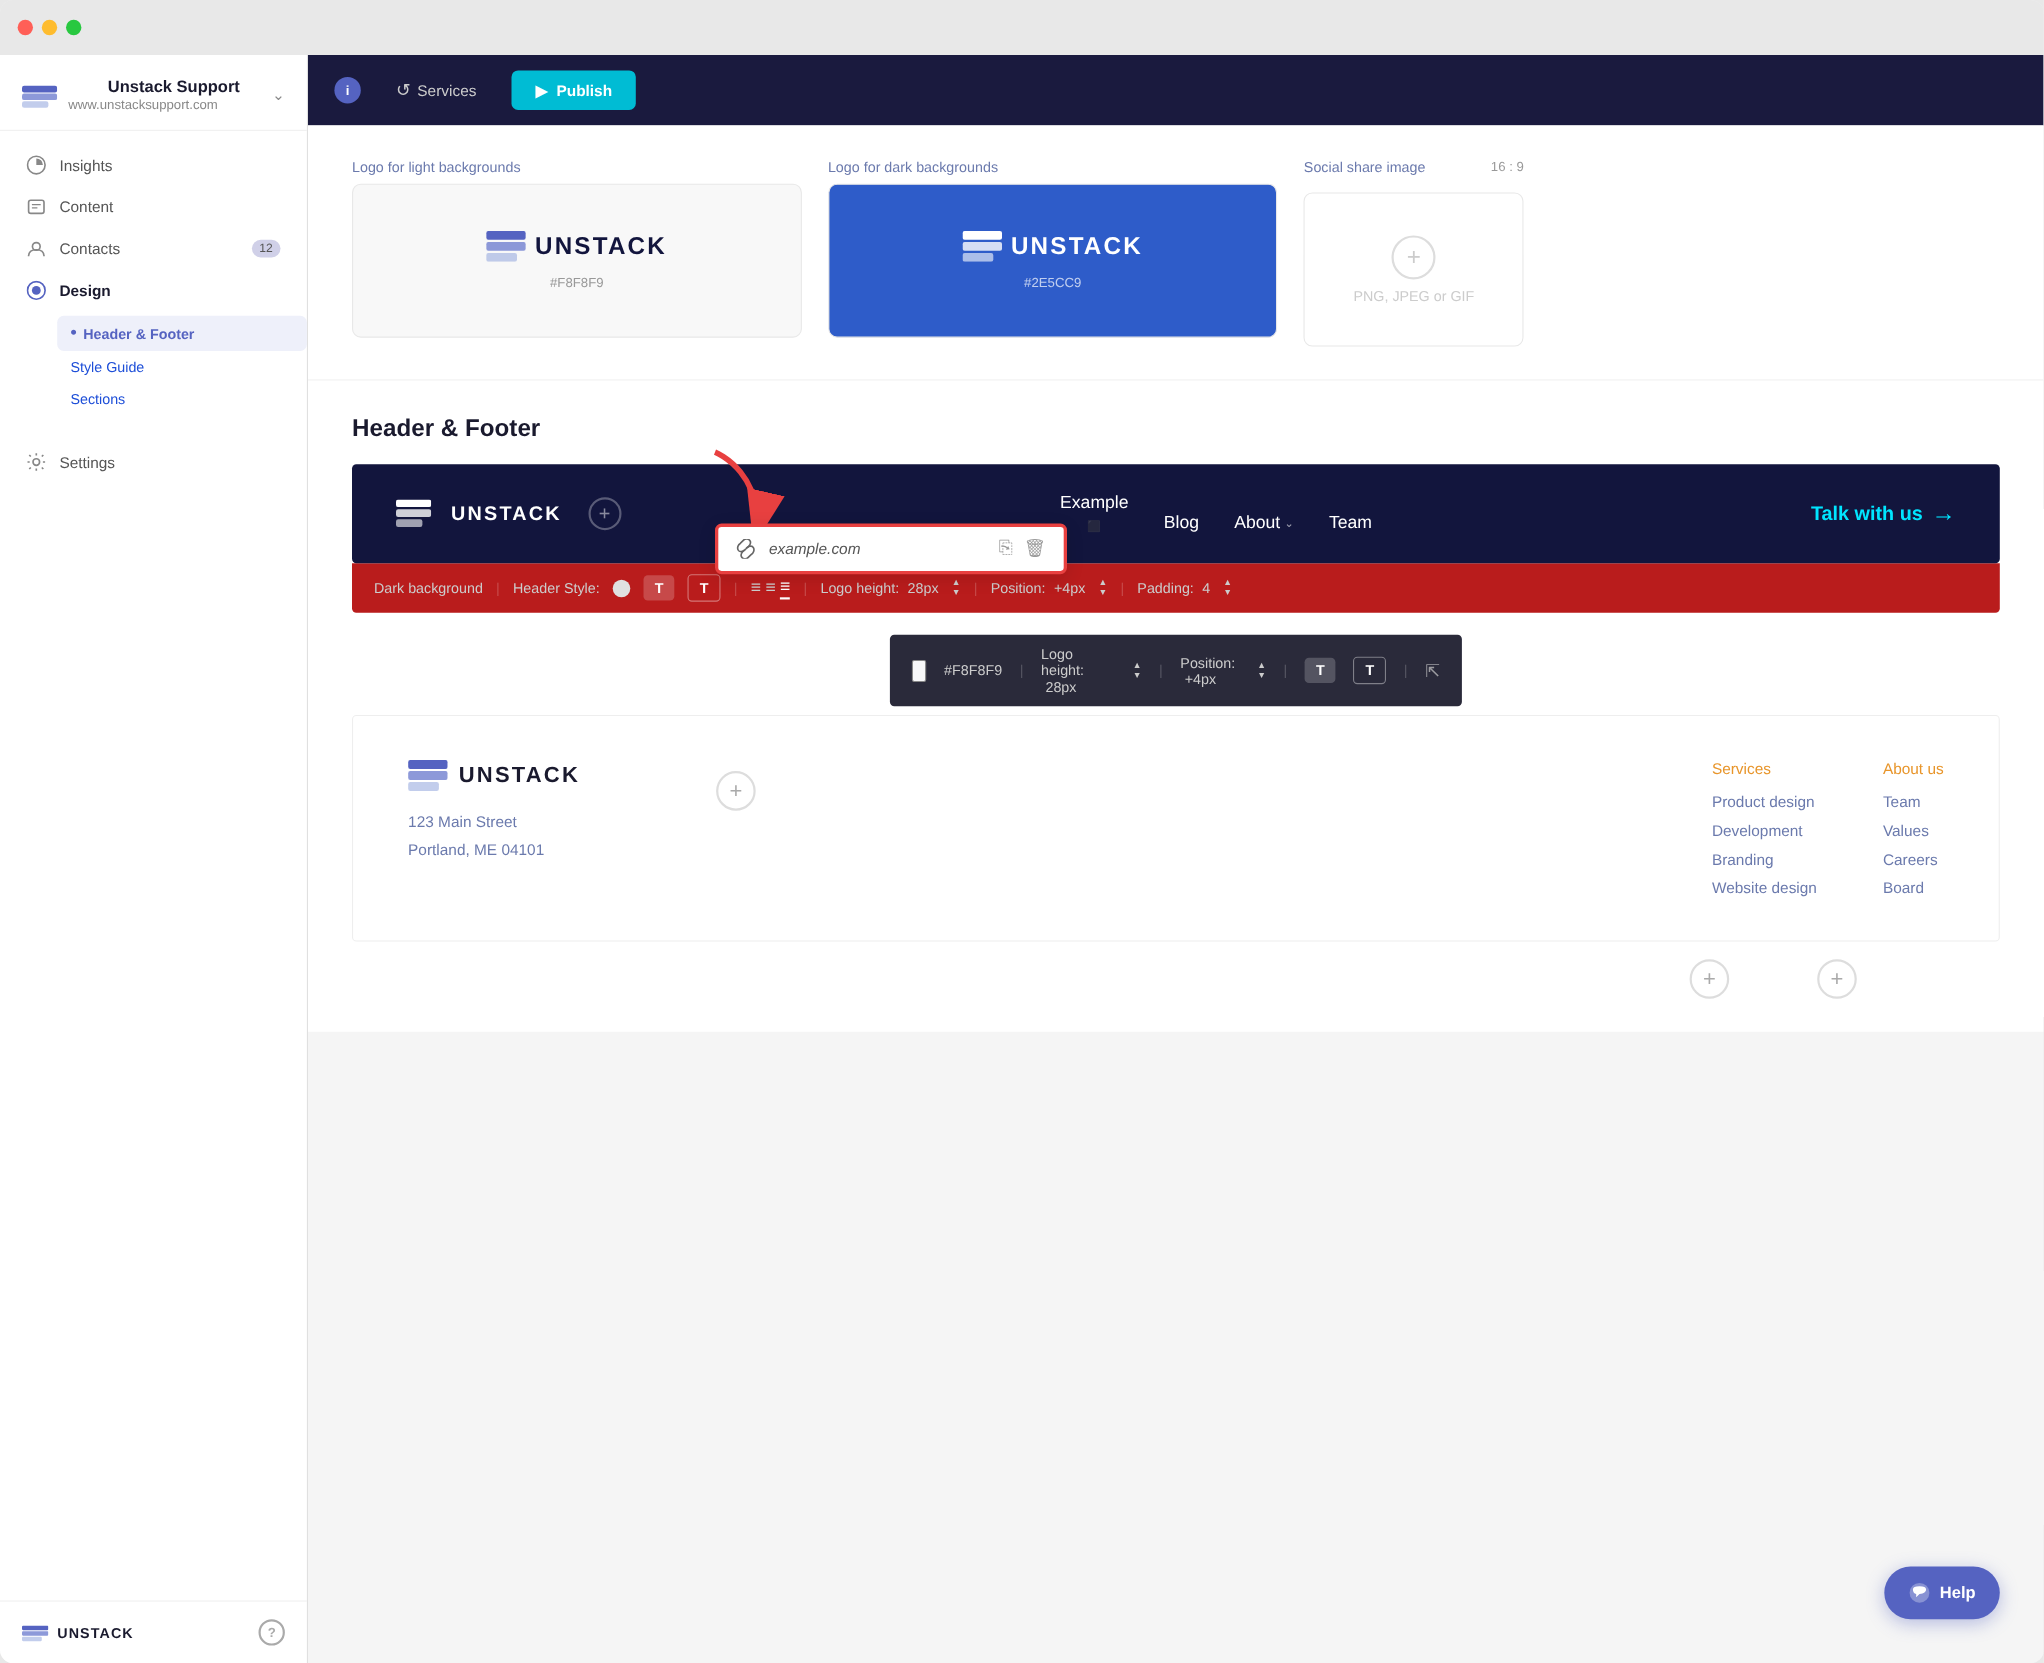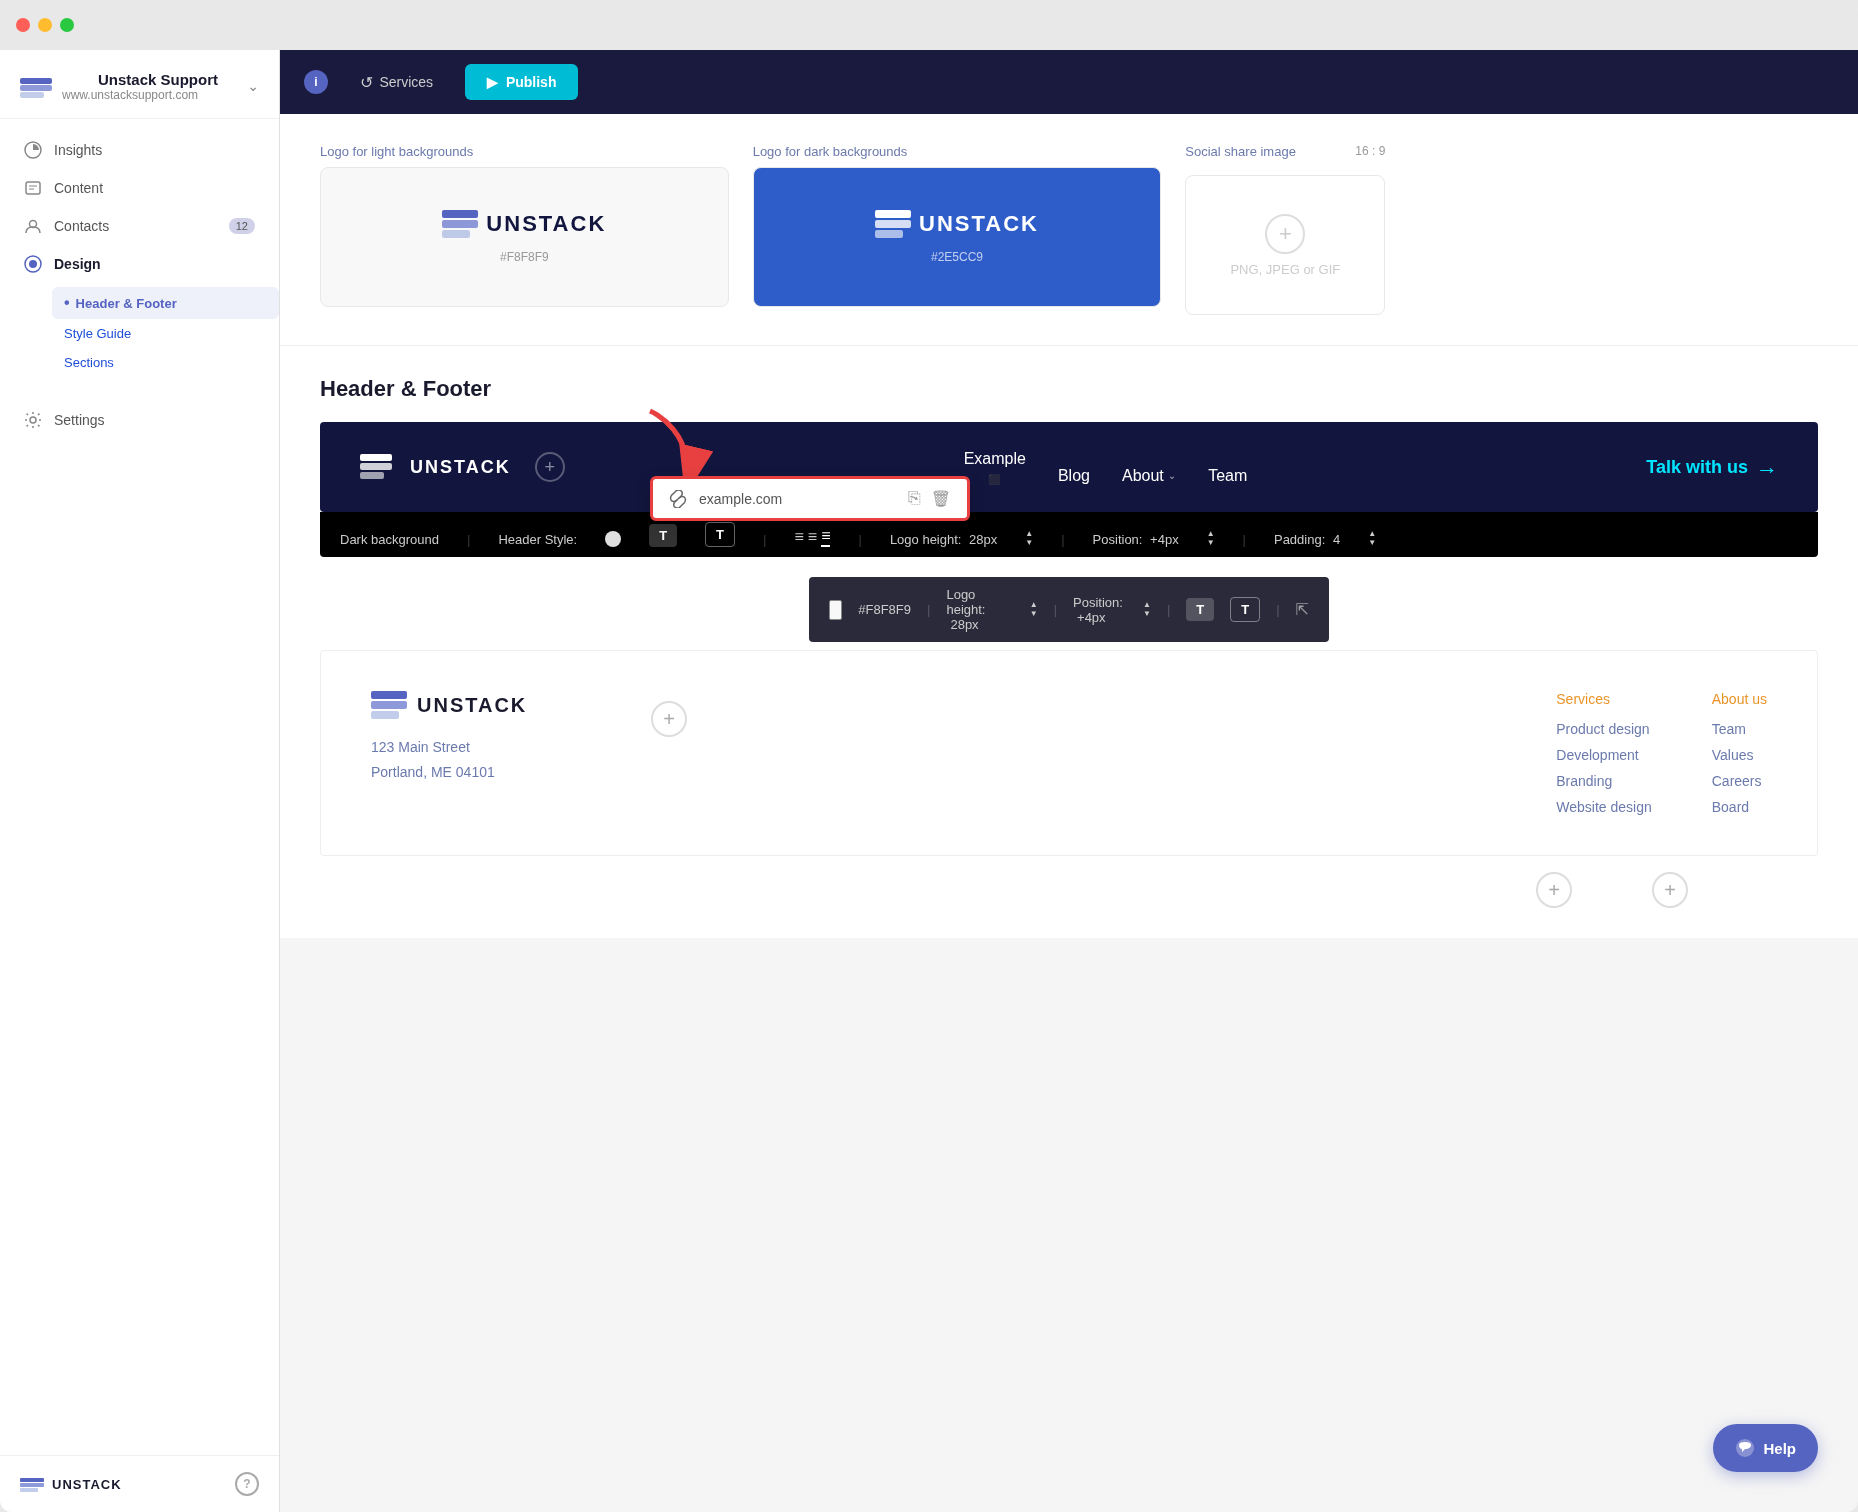--- a/index.html
+++ b/index.html
@@ -259,21 +259,21 @@
             </defs>
             <path d="M 30 10 C 30 10 80 30 65 95" stroke="#e84040" stroke-width="5" fill="none" marker-end="url(#arrowhead)"></path>
           </svg>
         </div>
 
         <div class="url-bar" style="position:absolute; top:130px; left:370px; z-index:20; background:white; border:3px solid #e84040; border-radius:6px; padding:10px 16px; display:flex; align-items:center; gap:12px; box-shadow:0 4px 16px rgba(0,0,0,0.12); min-width:320px;">
           <svg width="18" height="18" viewBox="0 0 18 18" style="color:#666;">
             <path d="M8 10 C6 12 3 12 2 10 C1 8 2 5 4 4 L7 1 C9 -1 12 0 13 2 C14 4 12 7 10 8 L9 9" stroke="#666" stroke-width="1.5" fill="none"></path>
             <path d="M10 8 C12 6 15 6 16 8 C17 10 16 13 14 14 L11 17 C9 19 6 18 5 16 C4 14 6 11 8 10 L9 9" stroke="#666" stroke-width="1.5" fill="none"></path>
           </svg>
-          <span class="url-bar-text" style="flex:1; font-size:14px; color:#555;">example.com</span>
+          <span class="url-bar-text" style="flex:1; font-size:14px; color:#555;font-style:italic;">example.com</span>
           <div class="url-bar-icons">
             <span class="url-icon" style="color:#999; font-size:16px; cursor:pointer;">⎘</span>
             <span class="url-icon" style="color:#999; font-size:16px; cursor:pointer;">🗑</span>
           </div>
         </div>
 
         <div class="header-preview" style="background:#12153d; border-radius:4px; padding:18px 40px; display:flex; align-items:center; gap:24px; margin-top:12px; position:relative; min-height: 90px;">
           <div class="header-logo-area">
             <svg width="32" height="26" viewBox="0 0 32 26">
               <rect y="0" width="32" height="7" rx="2" fill="white"></rect>
@@ -301,21 +301,21 @@
               <span>Team</span>
             </div>
           </div>
 
           <div style="color:#00e5ff; font-size:18px; font-weight:600; display:flex; align-items:center; gap:8px;">
             <span>Talk with us</span>
             <span style="font-size:22px;">→</span>
           </div>
         </div>
 
-        <div style="background:#000000; border-radius:0 0 4px 4px; padding:10px 20px; display:flex; align-items:flex-end; gap:28px; font-size:13px; color:#ccc;">
+        <div style="background:#b91c1c; border-radius:0 0 4px 4px; padding:10px 20px; display:flex; align-items:center; gap:12px; font-size:13px; color:#ccc;">
           <span>Dark background</span>
           <span style="color:rgba(255,255,255,0.2);">|</span>
           <span>Header Style:</span>
           <div style="width:16px; height:16px; border-radius:50%; background:#e0e0e0;"></div>
           <button style="background:rgba(255,255,255,0.2); color:white; border:none; border-radius:4px; padding:4px 10px; font-size:13px; cursor:pointer; font-weight:700;">T</button>
           <button style="background:transparent; color:white; border:1px solid rgba(255,255,255,0.4); border-radius:4px; padding:4px 10px; font-size:13px; cursor:pointer; font-weight:700;">T</button>
           <span style="color:rgba(255,255,255,0.2);">|</span>
           <div style="display:flex; gap:4px;">
             <button style="background:transparent; color:#ccc; border:none; font-size:16px; cursor:pointer;">≡</button>
             <button style="background:transparent; color:#ccc; border:none; font-size:16px; cursor:pointer;">≡</button>

